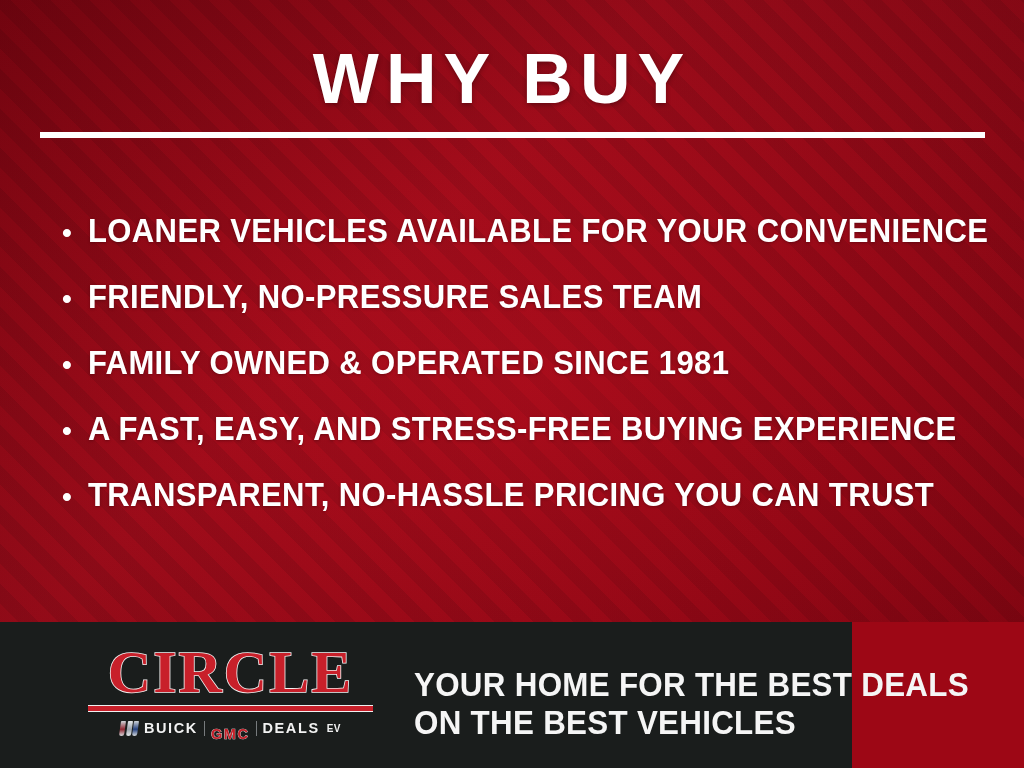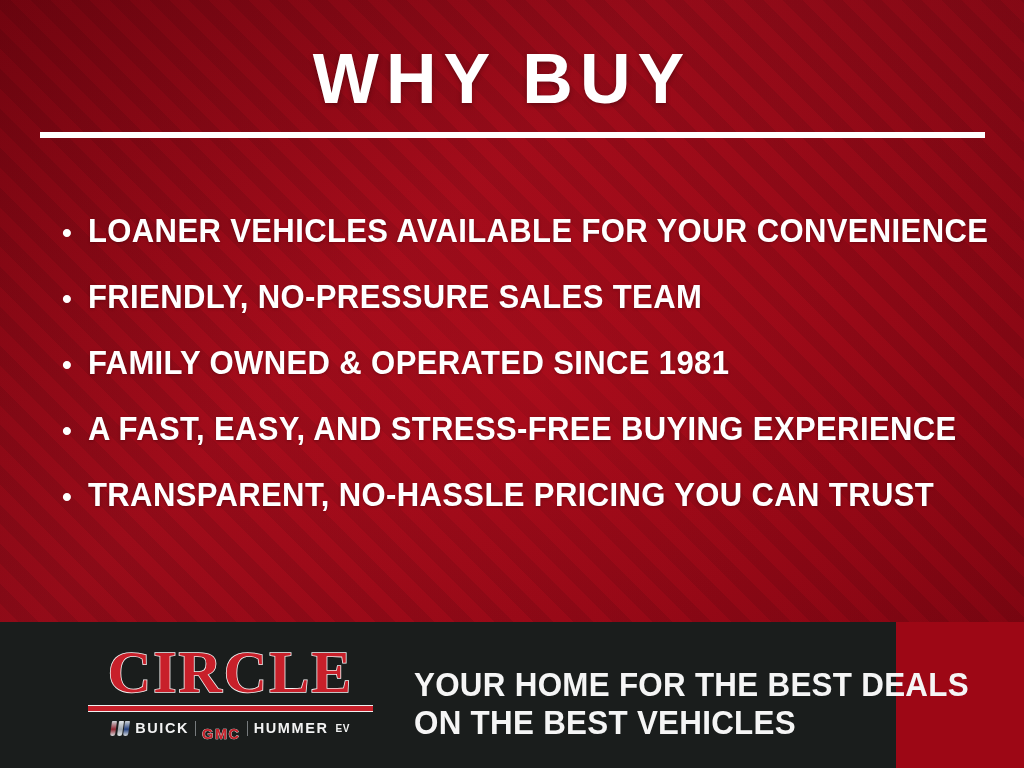--- a/index.html
+++ b/index.html
@@ -119,21 +119,20 @@
   }
 
   
   .footer {
     position: absolute;
     left: 0;
     top: 622px;
     width: 852px;
     height: 146px;
     background: #1a1d1c;
-    padding-left: 44px;
   }
 
   .logo-block {
     position: absolute;
     left: 88px;
     top: 20px;
     width: 285px;
   }
   .logo-word {
     font-family: "Liberation Serif", "DejaVu Serif", serif;
@@ -280,21 +279,21 @@
         </span>
 
         <span class="brand-name">BUICK</span>
 
         <span class="brand-sep"></span>
 
         <span class="brand-name gmc">GMC</span>
 
         <span class="brand-sep"></span>
 
-        <span class="brand-name">HUMMER</span>
+        <span class="brand-name">DEALS</span>
         <span class="brand-ev">EV</span>
 
       </div>
     </div>
 
     <div class="tagline">
       <div>YOUR HOME FOR THE BEST DEALS</div>
       <div>ON THE BEST VEHICLES</div>
     </div>
 

